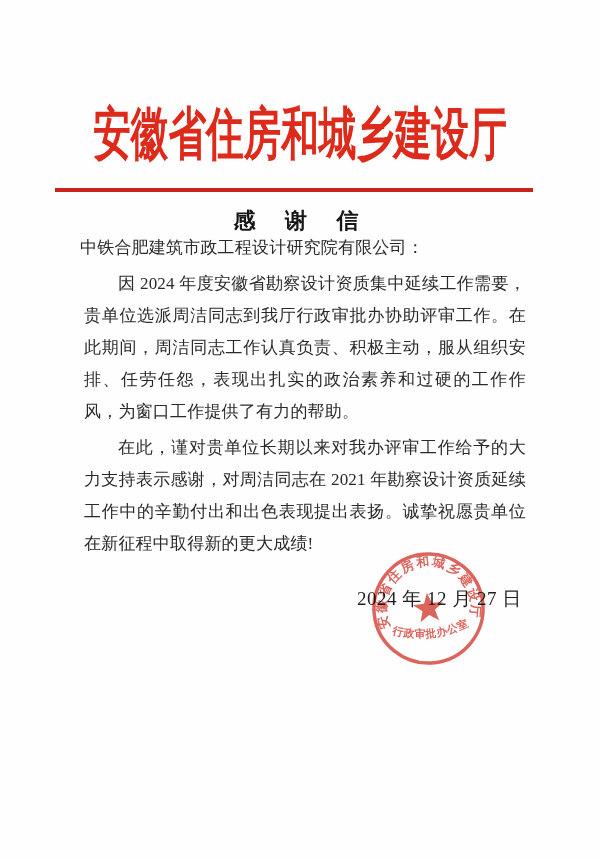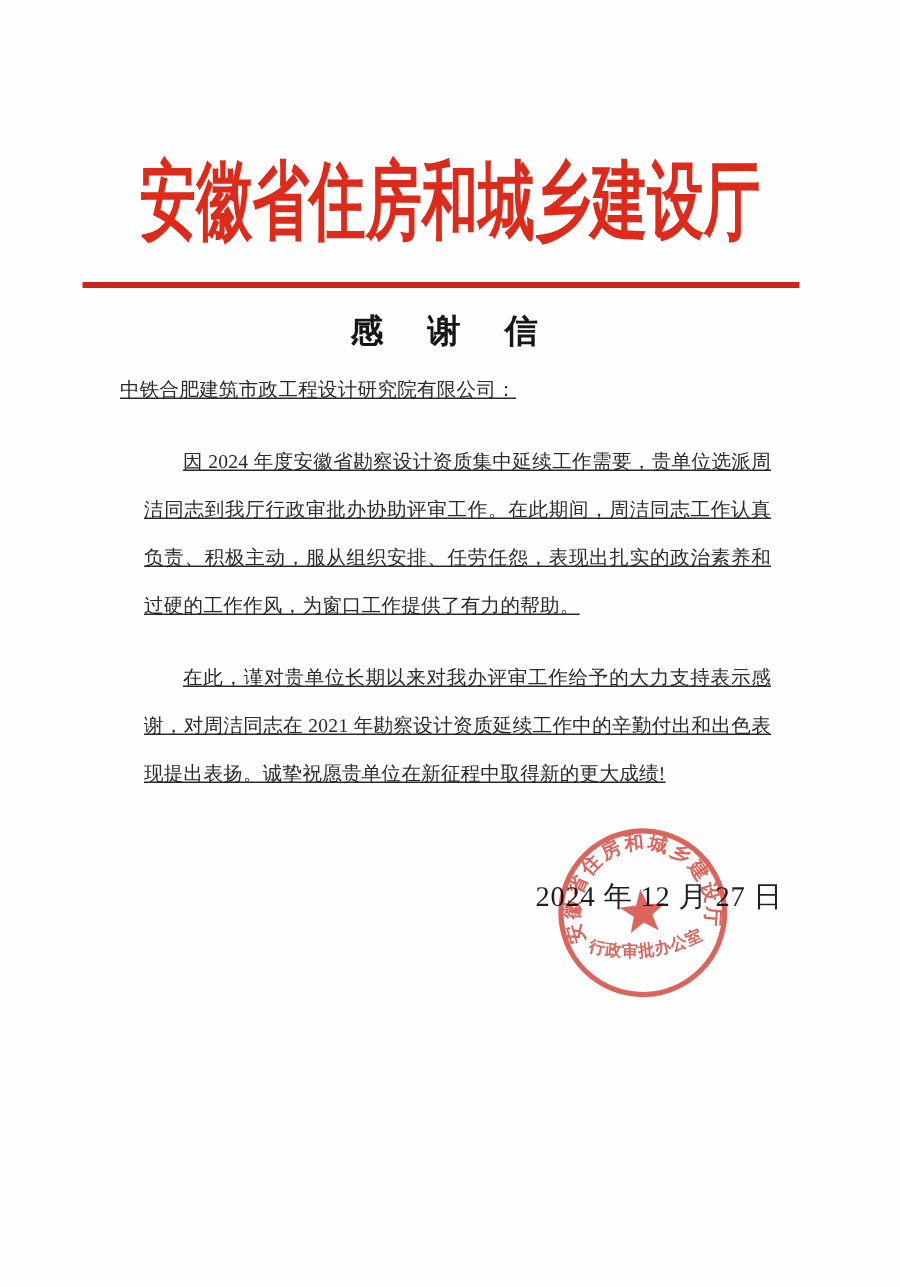--- a/index.html
+++ b/index.html
@@ -31,28 +31,27 @@
     background:var(--rule-red);
   }
   .title{
     position:absolute;top:206px;left:0;width:600px;
     text-align:center;
     font-size:22px;font-weight:bold;line-height:30px;
     letter-spacing:12px;padding-left:4px;box-sizing:border-box;
     color:#161616;
   }
   .body{
-    position:absolute;top:244px;left:80px;width:450px;
-    font-size:13px;line-height:32px;letter-spacing:0.2px;
+    position:absolute;top:232px;left:80px;width:450px;
+    font-size:17px;line-height:32px;letter-spacing:0.2px;
     color:var(--body-ink);
     text-align:justify;
-    text-decoration:underline;
   }
   .salutation{margin:0;}
-  .para{margin:16px;text-indent:2em;}
+  .para{margin:4px;text-indent:2em;}
 
   .date{
     position:absolute;top:586px;left:357px;
     font-size:19px;line-height:26px;letter-spacing:0.5px;
     color:#1f1f1f;
     z-index:1;white-space:nowrap;
   }
   .seal{
     position:absolute;left:369px;top:549px;width:119px;height:119px;
     color:var(--seal-red);

